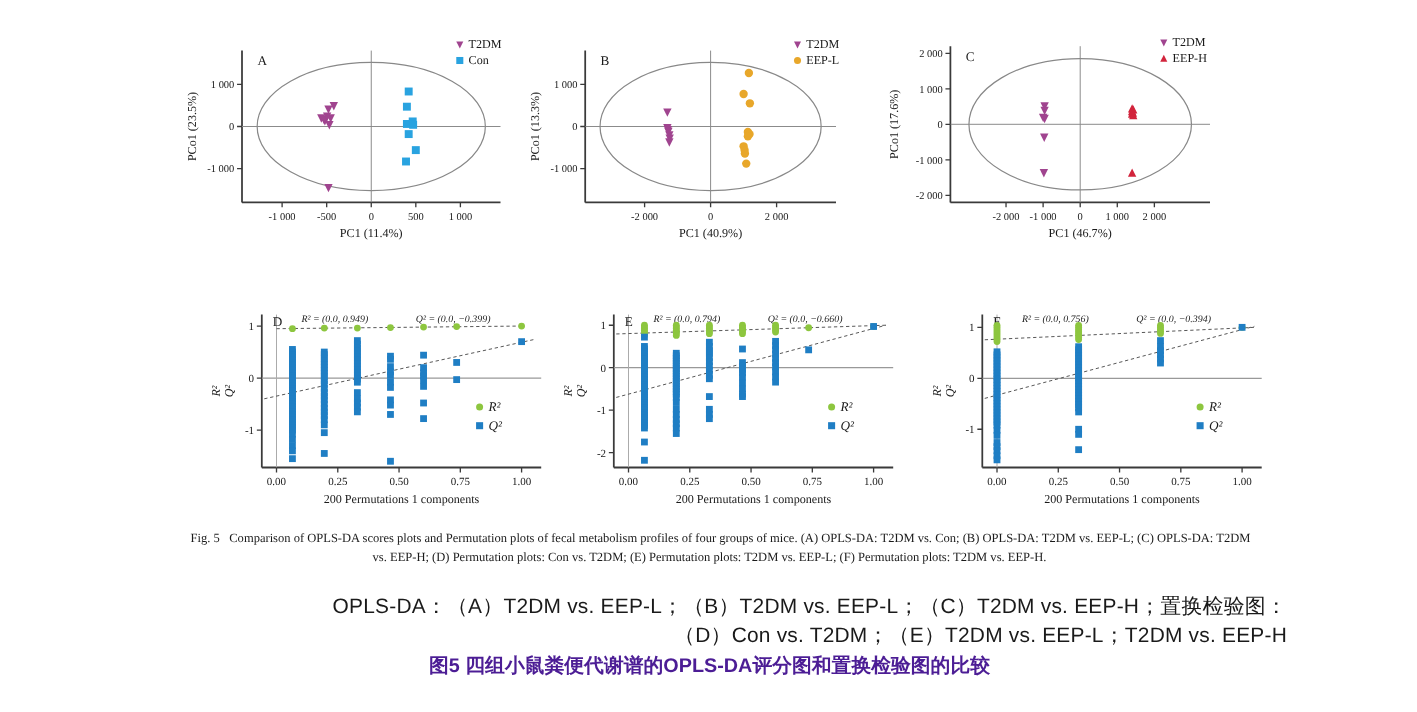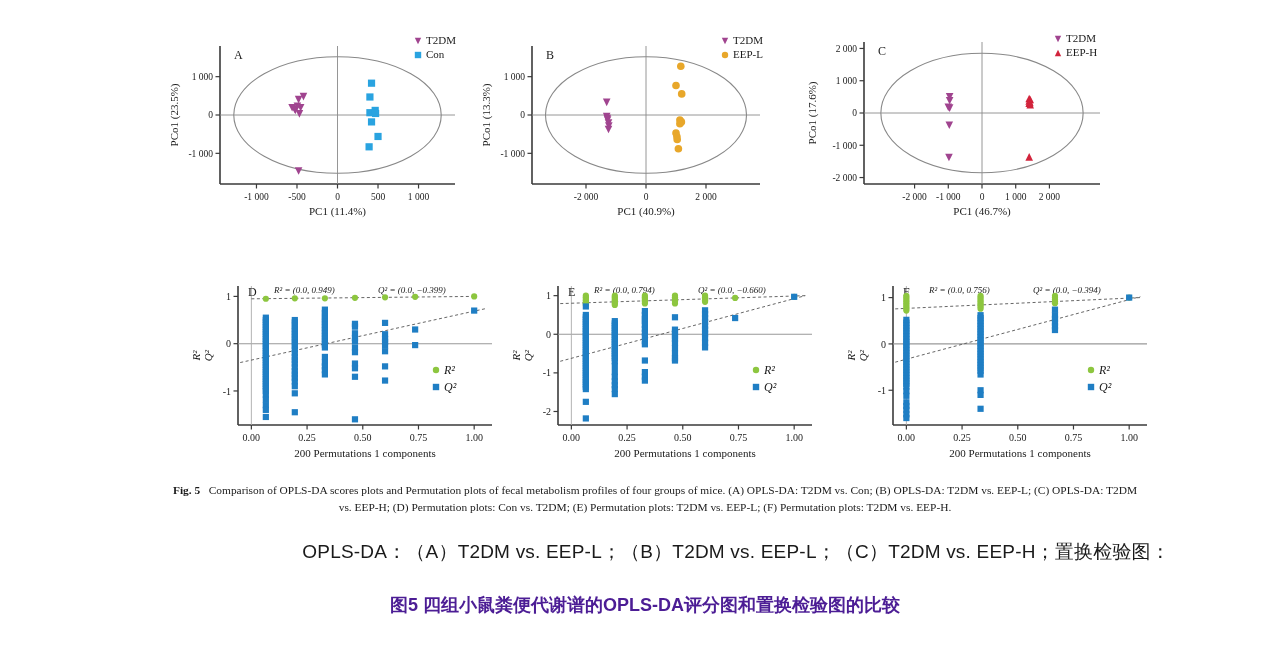--- a/index.html
+++ b/index.html
@@ -5,21 +5,21 @@
   html,body{margin:0;padding:0;background:#fff;}
   body{width:1288px;height:647px;font-family:"Liberation Serif",serif;color:#1a1a1a;position:relative;overflow:hidden;}
   .figure-wrap{position:absolute;left:0;top:0;width:1288px;height:647px;}
   .panels-row{position:absolute;left:0;width:1288px;}
   .row-top{top:24px;height:215px;}
   .row-bottom{top:262px;height:215px;}
   .panel{position:absolute;top:0;height:215px;}
   .panel svg{display:block;}
   .caption-en{position:absolute;left:150px;top:482px;width:990px;text-align:center;
     font-family:"Liberation Serif",serif;font-size:11.4px;line-height:16.5px;color:#1a1a1a;}
-  .caption-en b{font-weight:bold;margin-left:20px;}
+  .caption-en b{font-weight:normal;margin-left:20px;}
   .caption-cn{position:absolute;left:120px;top:538px;width:1050px;text-align:right;
     font-family:"Liberation Sans",sans-serif;font-size:19px;line-height:27px;color:#1a1a1a;letter-spacing:.2px;}
   .caption-cn-title{position:absolute;left:120px;top:593px;width:1050px;text-align:center;
     font-family:"Liberation Sans",sans-serif;font-weight:bold;font-size:18px;color:#4c1d95;}
 </style>
 </head>
 <body>
 
 <div class="figure-wrap">
 
@@ -630,17 +630,18 @@
         </svg>
       </div>
   </div>
 
   <div class="caption-en">
     <b>Fig. 5</b>&nbsp;&nbsp;&nbsp;<span>Comparison of OPLS-DA scores plots and Permutation plots of fecal metabolism profiles of four groups of mice. (A) OPLS-DA: T2DM vs. Con; (B) OPLS-DA: T2DM vs. EEP-L; (C) OPLS-DA: T2DM vs. EEP-H; (D) Permutation plots: Con vs. T2DM; (E) Permutation plots: T2DM vs. EEP-L; (F) Permutation plots: T2DM vs. EEP-H.</span>
   </div>
 
   <div class="caption-cn">
     <div>OPLS-DA：（A）T2DM vs. EEP-L；（B）T2DM vs. EEP-L；（C）T2DM vs. EEP-H；置换检验图：</div>
+    <div>（D）Con vs. T2DM；（E）T2DM vs. EEP-L；T2DM vs. EEP-H</div>
   </div>
 
   <div class="caption-cn-title">图5  四组小鼠粪便代谢谱的OPLS-DA评分图和置换检验图的比较</div>
 
 </div>
 
 </body></html>

